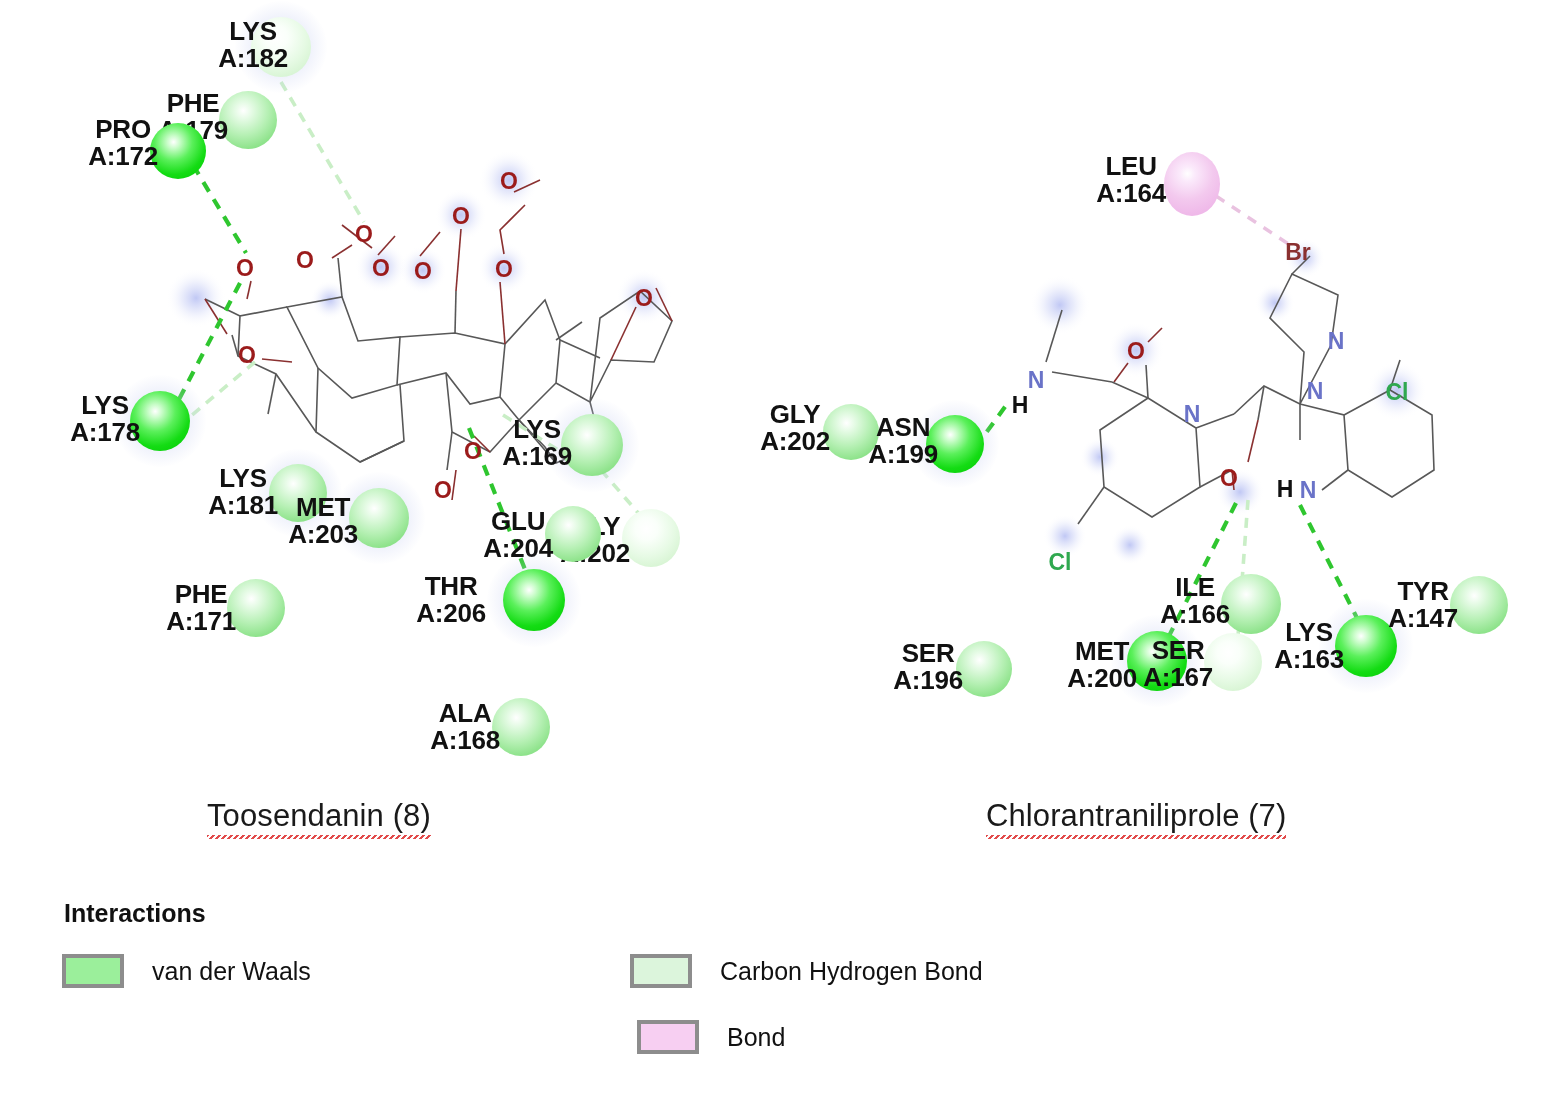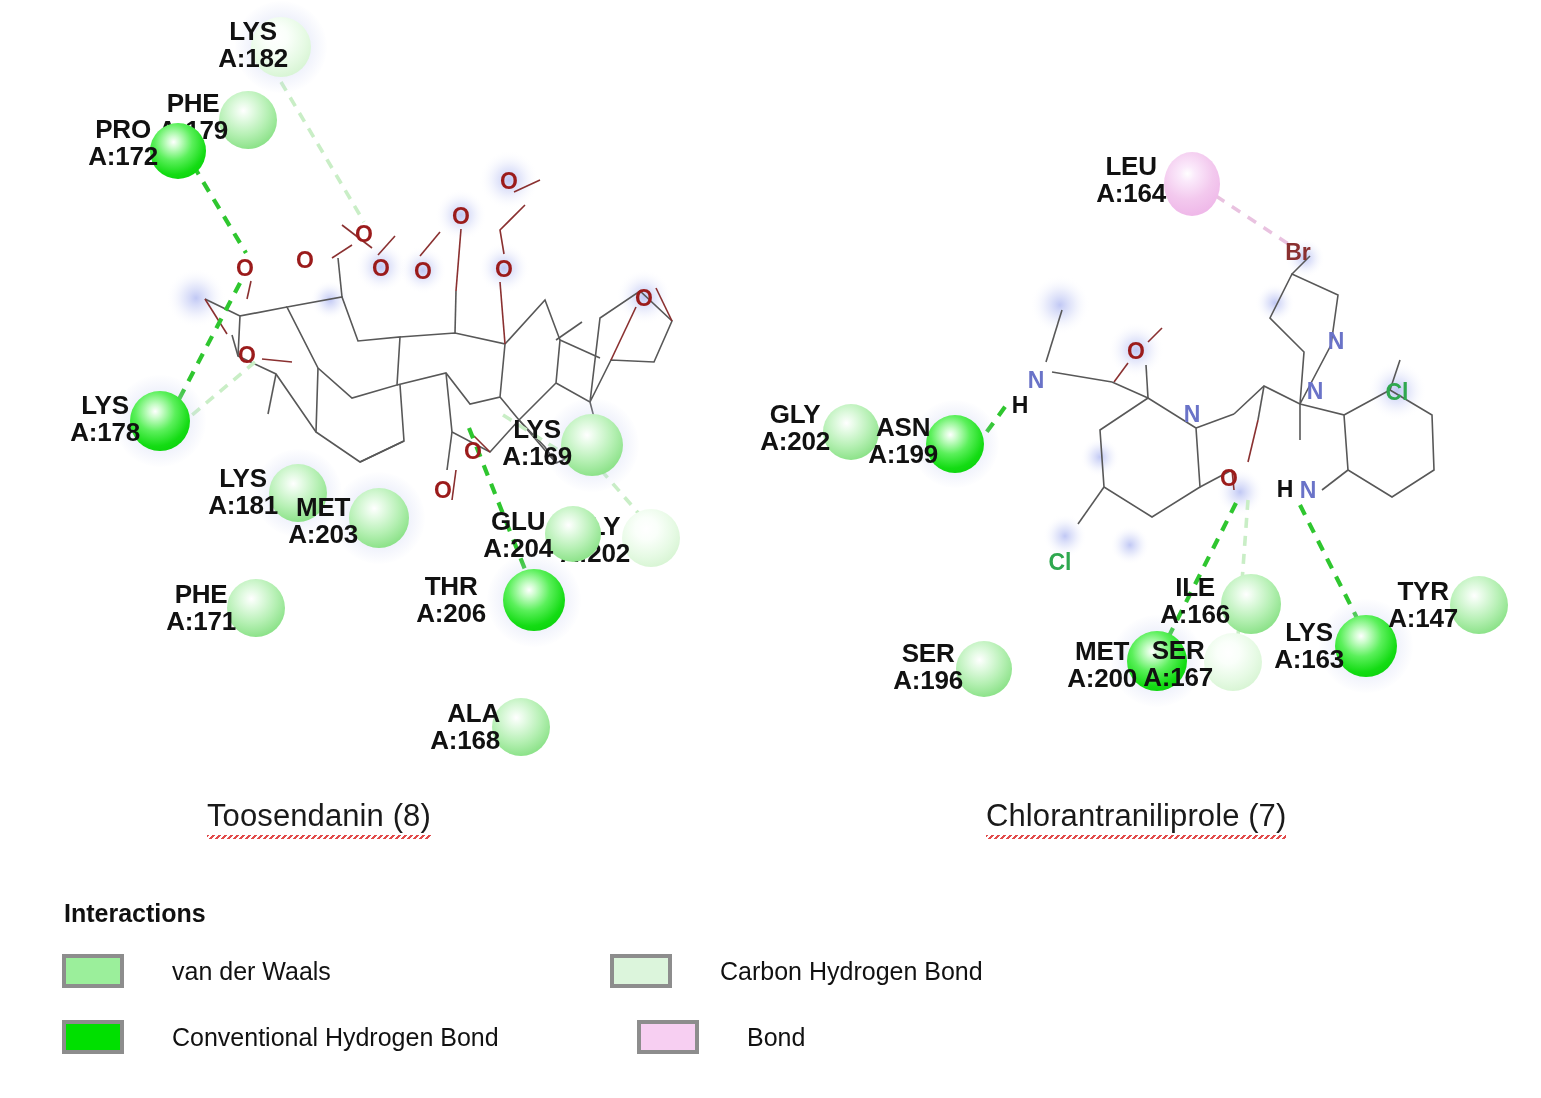--- a/index.html
+++ b/index.html
@@ -56,21 +56,21 @@
     padding-bottom:5px;letter-spacing:.1px;}
   .caption .sq{
     background-image:repeating-linear-gradient(135deg,#e24b4b 0 2px,rgba(0,0,0,0) 2px 4px);
     background-repeat:repeat-x;background-size:6px 4px;background-position:0 100%;
     padding-bottom:6px;}
 
   
   #legend{position:absolute;left:62px;top:878px;width:1100px;margin-top:21px;}
   .legend-title{font-size:25px;font-weight:700;color:#111;margin:0 0 26px 2px;}
   .legend-grid{position:relative;height:120px;}
-  .legend-item{position:absolute;display:flex;align-items:center;gap:20px;}
+  .legend-item{position:absolute;display:flex;align-items:center;}
   .sw{width:62px;height:34px;border:4px solid #8d8d8d;box-sizing:border-box;flex:0 0 auto;}
   .legend-text{font-size:25px;color:#111;margin-left:28px;white-space:nowrap;}
 </style>
 </head>
 <body>
 
 <div class="panel" id="panel-toosendanin">
   <div class="stage">
 
     <svg class="mol" width="780" height="790">
@@ -252,21 +252,21 @@
         <div class="ball"></div>
       </div>
     <div class="node-label" style="left:486px;top:600px;">
       <div>THR</div>
         <div>A:206</div>
       </div>
 
     <div class="node vdw" style="left:521px;top:727px;width:58px;height:58px;">
       <div class="ball"></div>
       </div>
-    <div class="node-label" style="left:500px;top:727px;text-align:right;">
+    <div class="node-label" style="left:500px;top:727px;">
       <div>ALA</div>
         <div>A:168</div>
       </div>
   </div>
 </div>
 
 <div class="panel" id="panel-chlorantraniliprole">
   <div class="stage">
 
     <svg class="mol" width="771" height="790" viewBox="770 0 771 790">
@@ -417,26 +417,22 @@
 <div class="caption" style="left:986px;top:798px;">
   <span class="sq">Chlorantraniliprole (7)</span></div>
 
 <div id="legend">
   <div class="legend-title">Interactions</div>
   <div class="legend-grid">
     <div class="legend-item" style="left:0;top:0;">
       <span class="sw" style="background:#9BEF9B;"></span>
       <span class="legend-text">van der Waals</span>
     </div>
-    <div class="legend-item" style="left:548px;top:0;">
+    <div class="legend-item" style="left:568px;top:0;">
       <span class="sw" style="background:#DCF5DC;"></span>
       <span class="legend-text">Carbon Hydrogen Bond</span>
-    </div>
-    <div class="legend-item" style="left:0;top:66px;">
-      <span class="sw" style="background:#00E000;"></span>
-      <span class="legend-text">Conventional Hydrogen Bond</span>
     </div>
     <div class="legend-item" style="left:575px;top:66px;">
       <span class="sw" style="background:#F7CFF2;"></span>
       <span class="legend-text">Bond</span>
     </div>
   </div>
 </div>
 
 </body></html>

